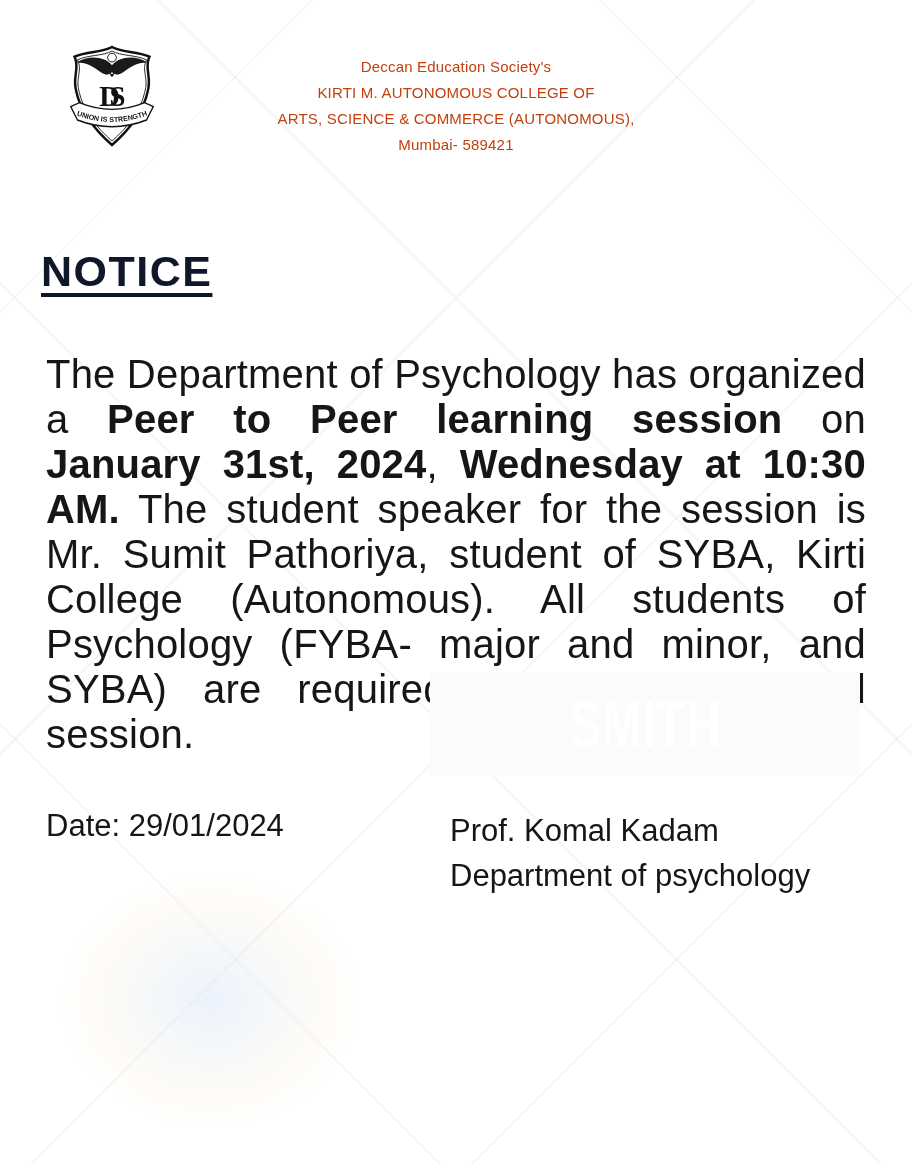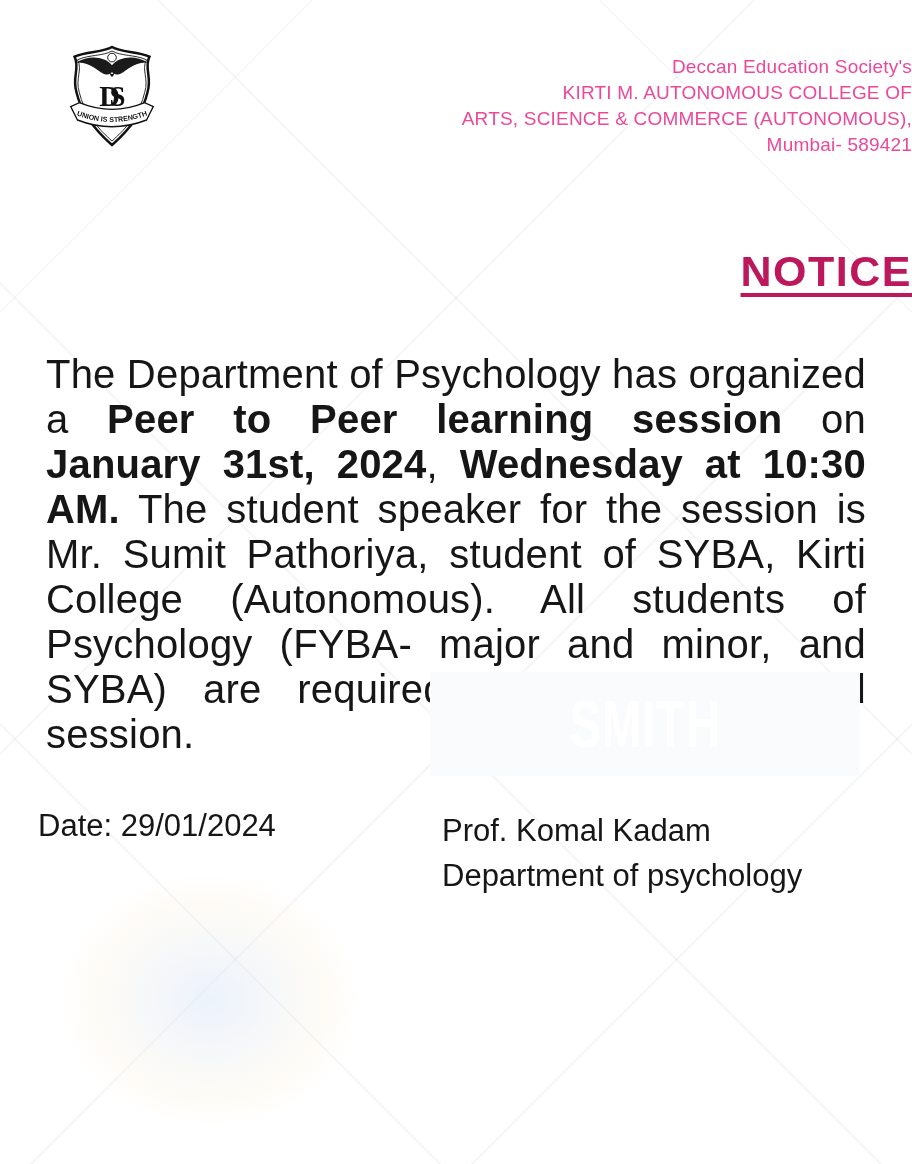--- a/index.html
+++ b/index.html
@@ -25,31 +25,32 @@
   
   .bg-blob{
     position:absolute;left:10px;top:830px;width:400px;height:340px;
     background:radial-gradient(closest-side, rgba(214,228,249,0.45), rgba(252,243,224,0.28) 58%, rgba(255,255,255,0) 75%);
     border-radius:50%;
     pointer-events:none;
   }
   .emblem{position:absolute;left:64px;top:42px;}
   .header-text{
     position:absolute;left:0;right:0;top:54px;
-    text-align:right;
-    font-size:19px;line-height:26px;
-    color:#ec4899;
+    text-align:center;
+    font-size:15px;line-height:26px;
+    color:#c2410c;
     letter-spacing:0.2px;
   }
   .notice-title{
     position:absolute;left:0;right:0;top:247px;
-    text-align:right;
+    text-align:left;
     font-size:43px;font-weight:bold;
     letter-spacing:1.5px;
-    color:#be185d;
+    color:#0f172a;
+    padding-left:41px;
   }
   .notice-title span{
     text-decoration:underline;
     text-decoration-thickness:4px;
     text-underline-offset:7px;
   }
   .body-text{
     position:absolute;left:46px;width:820px;top:352px;
     font-size:40px;line-height:45px;
     text-align:justify;
@@ -64,21 +65,21 @@
     overflow:hidden;
   }
   .watermark-text{
     color:#ffffff;
     font-size:66px;font-weight:bold;
     transform:scaleX(0.72);
     letter-spacing:1px;
     white-space:nowrap;
   }
   .footer{
-    position:absolute;left:38px;right:46px;top:806px;
+    position:absolute;left:46px;right:46px;top:806px;
     font-size:31px;color:#161616;height:100px;
   }
   .footer-date{position:absolute;left:0;top:2px;}
   .footer-signature{
     position:absolute;left:404px;width:416px;top:2px;
     line-height:45px;
   }
 </style>
 </head>
 <body>

